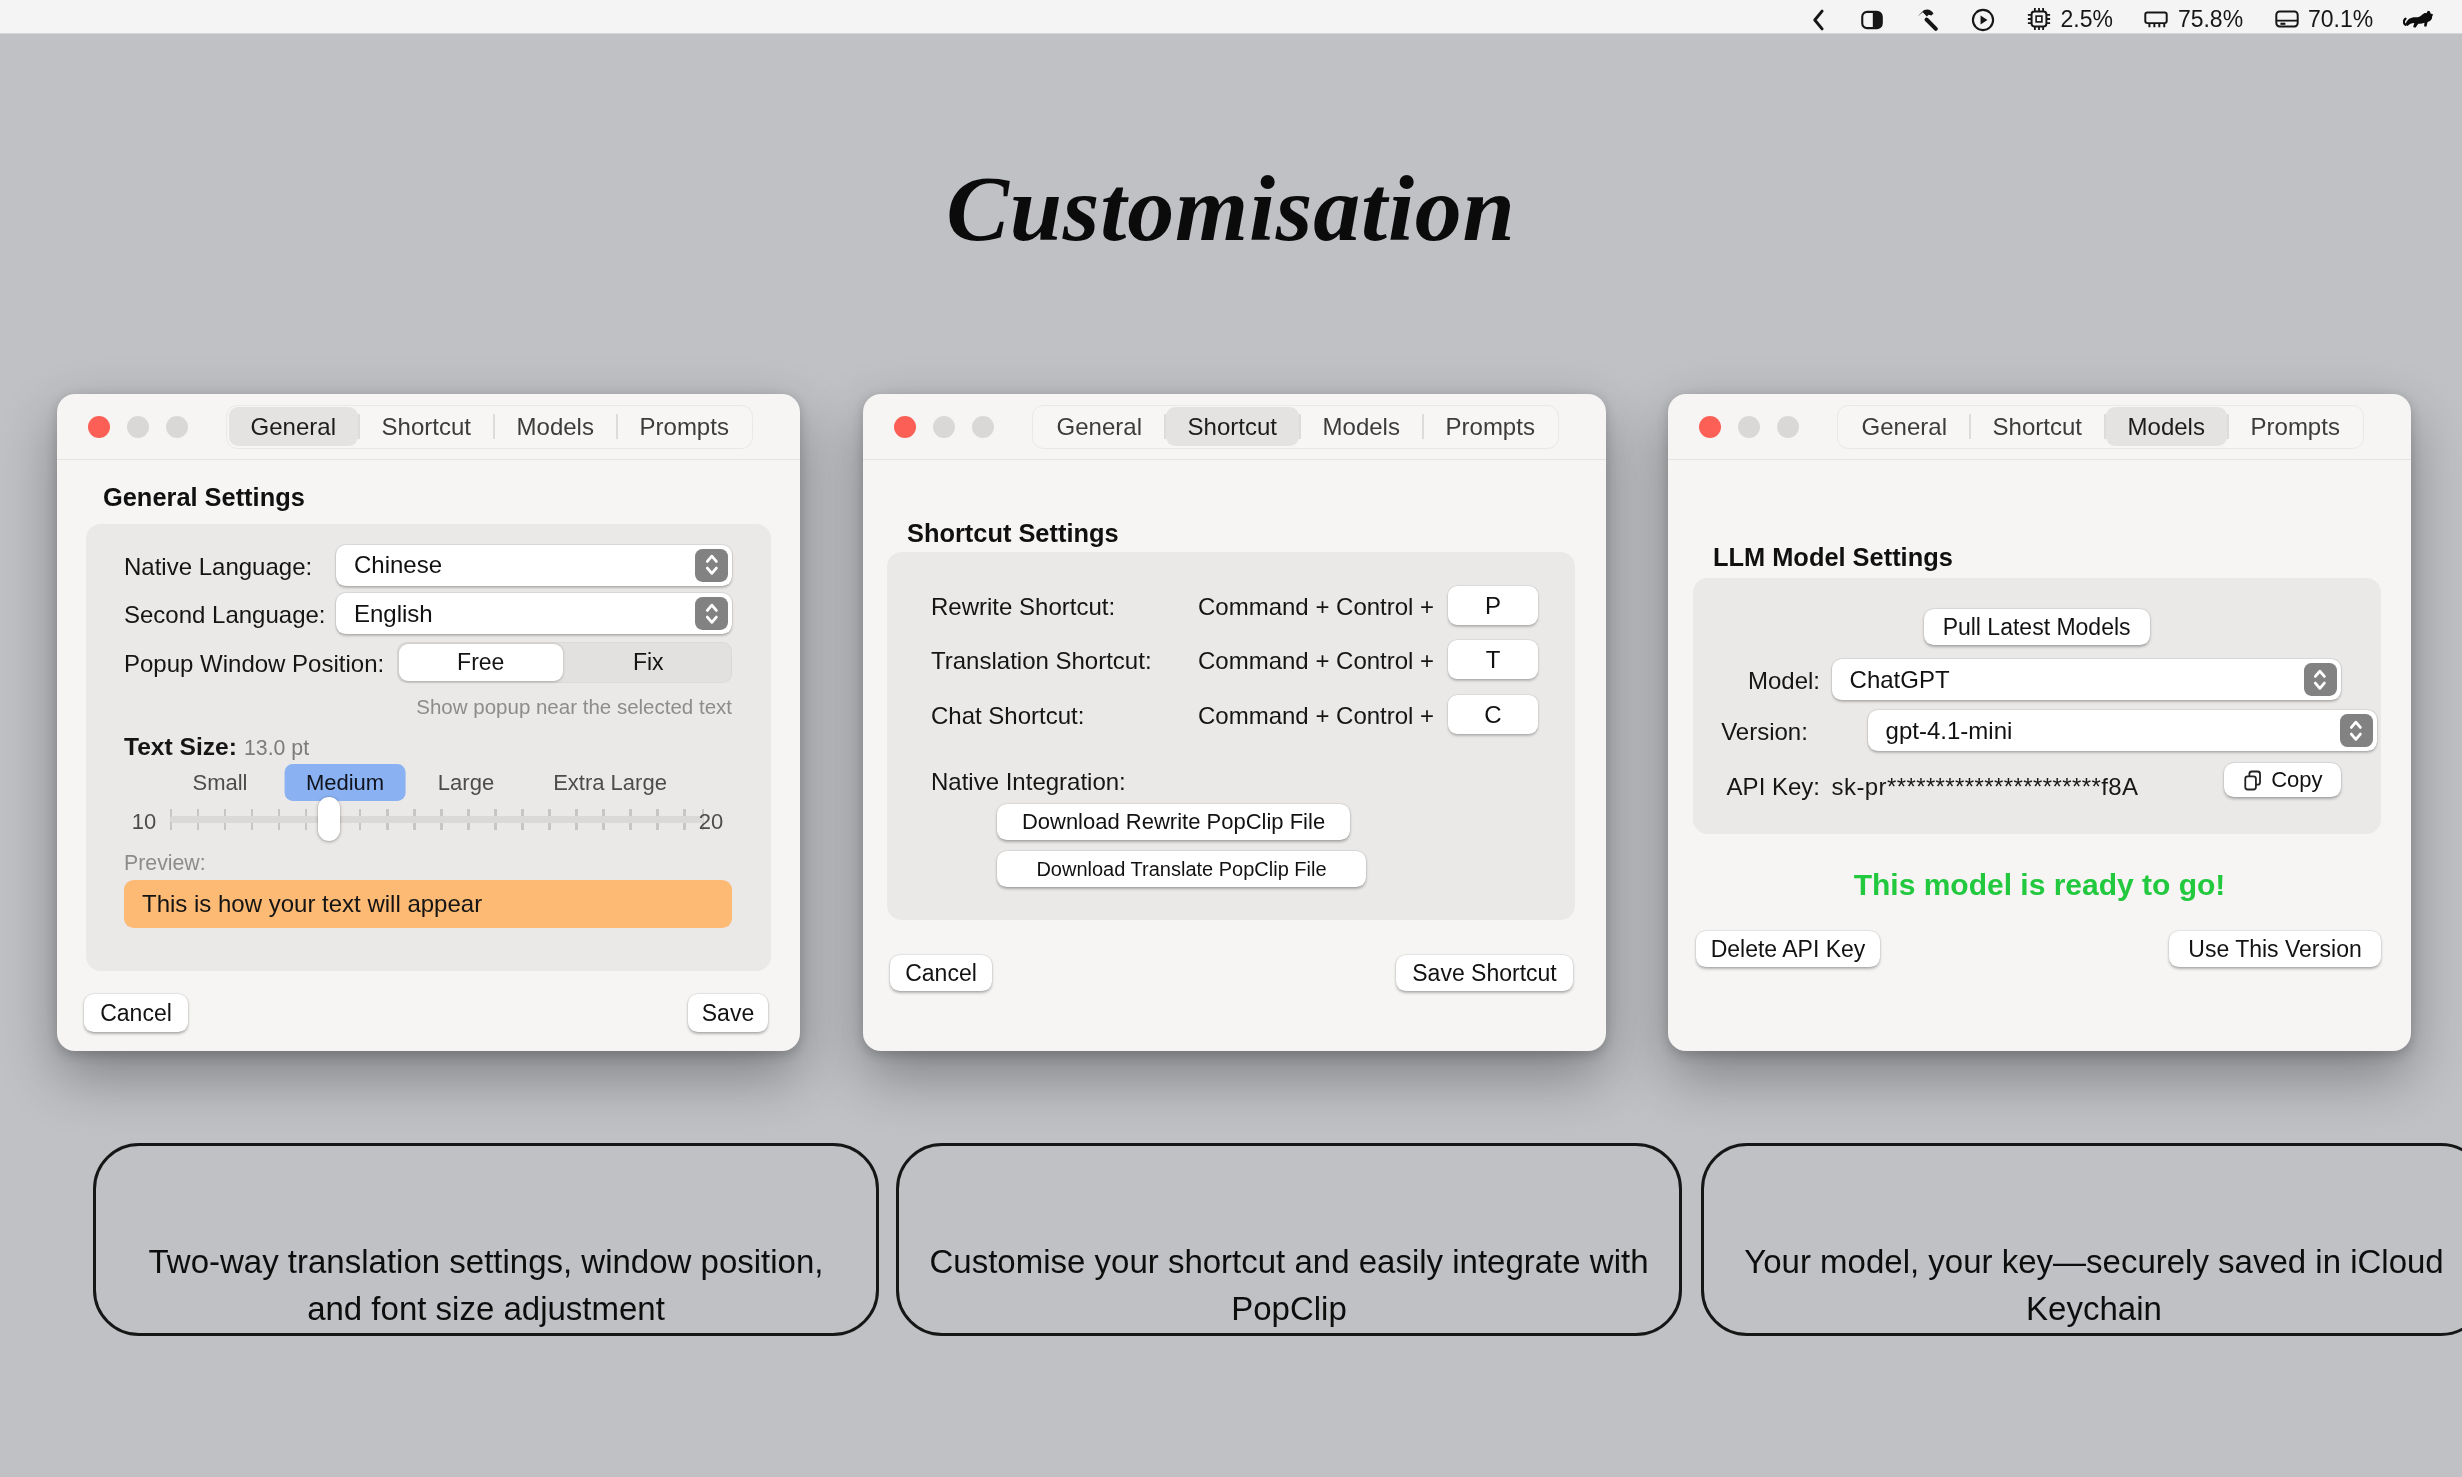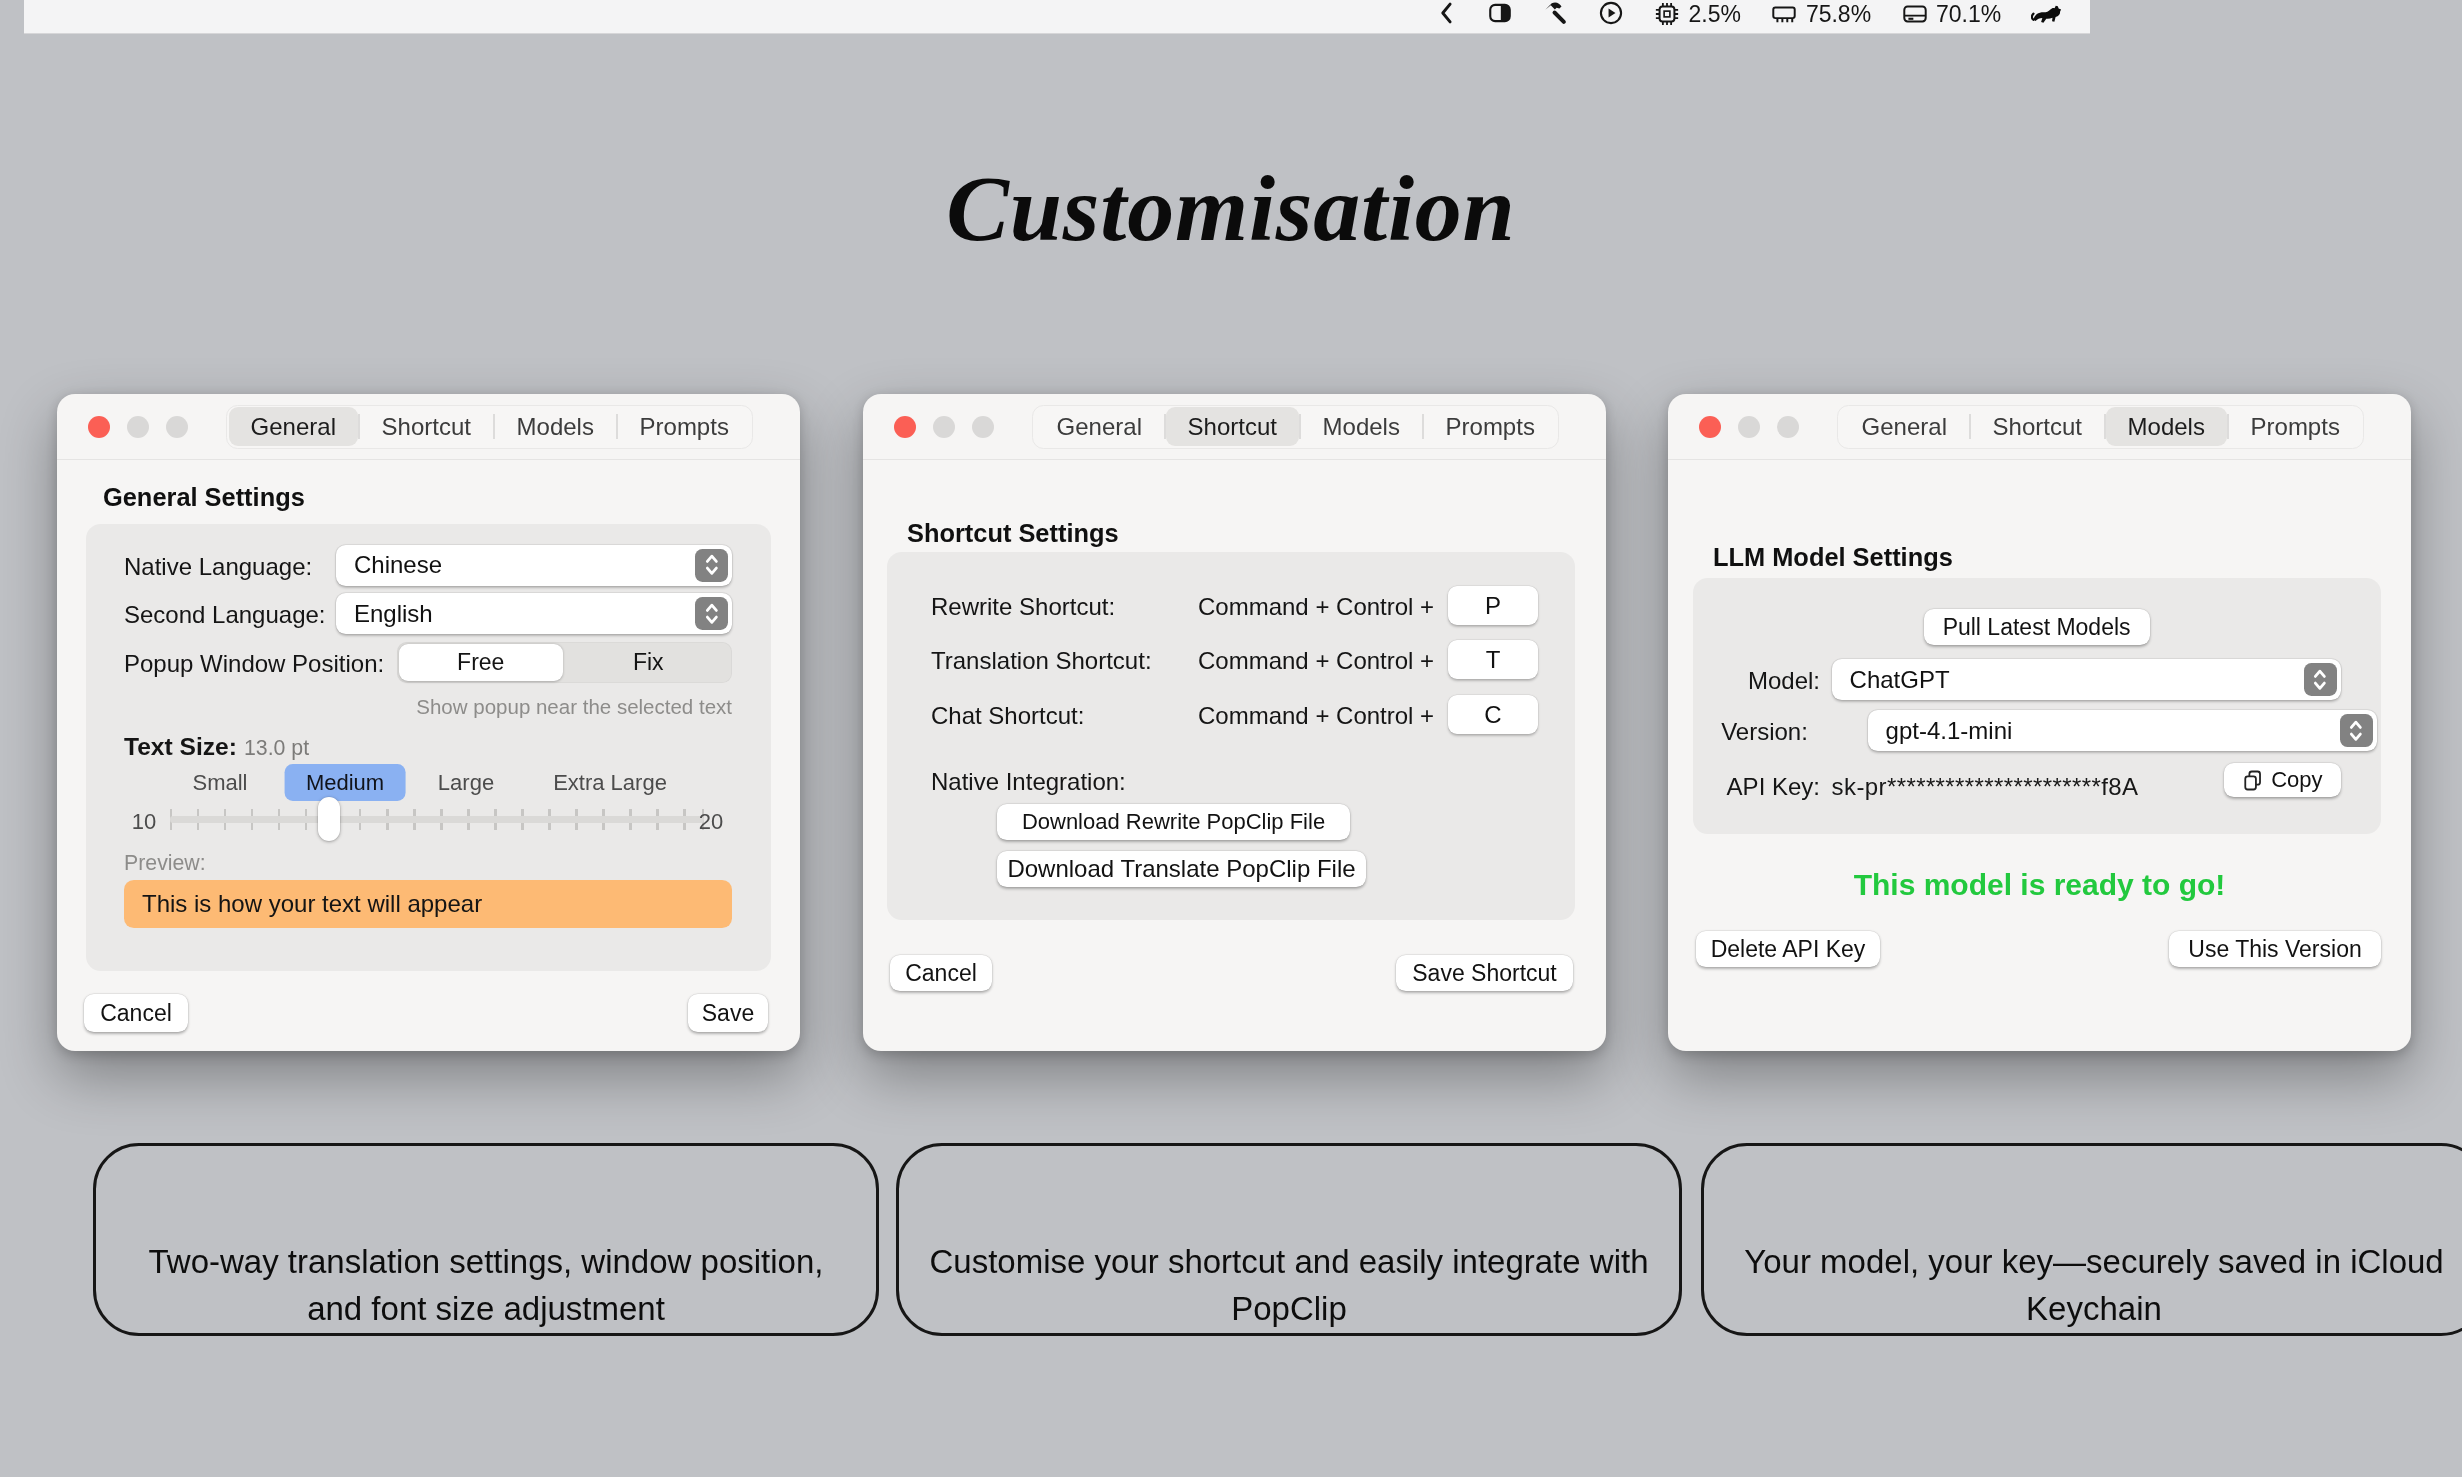--- a/index.html
+++ b/index.html
@@ -6,26 +6,26 @@
   html,body { width:2462px; height:1477px; }
   body {
     position:relative; overflow:hidden;
     background:#bfc1c5;
     font-family:"Liberation Sans", sans-serif;
     color:#111;
   }
 
   
   .menubar {
-    position:absolute; top:0; left:0; width:2066px; height:34px;
+    position:absolute; top:0; left:0; width:2462px; height:34px;
     background:#f4f4f5;
     border-bottom:0.8px solid #d6d6d8;
-    display:flex; align-items:flex-start; justify-content:flex-end;
+    display:flex; align-items:flex-end; justify-content:flex-end;
     gap:29.5px; padding-right:21.3px;
-    font-size:23px; color:#161616;margin-left:24px;
+    font-size:23px; color:#161616;
   }
   .mb-group { display:flex; align-items:center; gap:7.4px; }
   .mb-icon svg { display:block; }
 
   
   .page-title {
     position:absolute; top:154px; left:0; width:2462px;
     text-align:center;
     font-family:"Liberation Serif", serif;
     font-style:italic; font-weight:bold;
@@ -332,21 +332,21 @@
     </div>
 
     <span class="form-label" style="left:44px; top:150px;">Chat Shortcut:</span>
     <span class="form-label" style="left:311px; top:150px;">Command + Control +</span>
     <div class="keycap" style="left:561px; top:143px;">
       <span>C</span>
     </div>
 
     <span class="form-label" style="left:44px; top:216px;">Native Integration:</span>
     <button class="btn" style="left:110px; top:252px; width:353px; height:36px; font-size:22px;">Download Rewrite PopClip File</button>
-    <button class="btn" style="left:110px; top:299px; width:369px; height:36px; font-size:24px;">Download Translate PopClip File</button>
+    <button class="btn" style="left:110px; top:299px; width:369px; height:36px; font-size:20px;">Download Translate PopClip File</button>
   </div>
 
   <button class="btn" style="left:27px; top:561px; width:102px; height:36px;">Cancel</button>
   <button class="btn" style="right:33px; top:561px; width:177px; height:36px;">Save Shortcut</button>
 </div>
 
 <div class="window w3">
   <div class="titlebar">
     <div class="lights">
       <span class="light red"></span>

